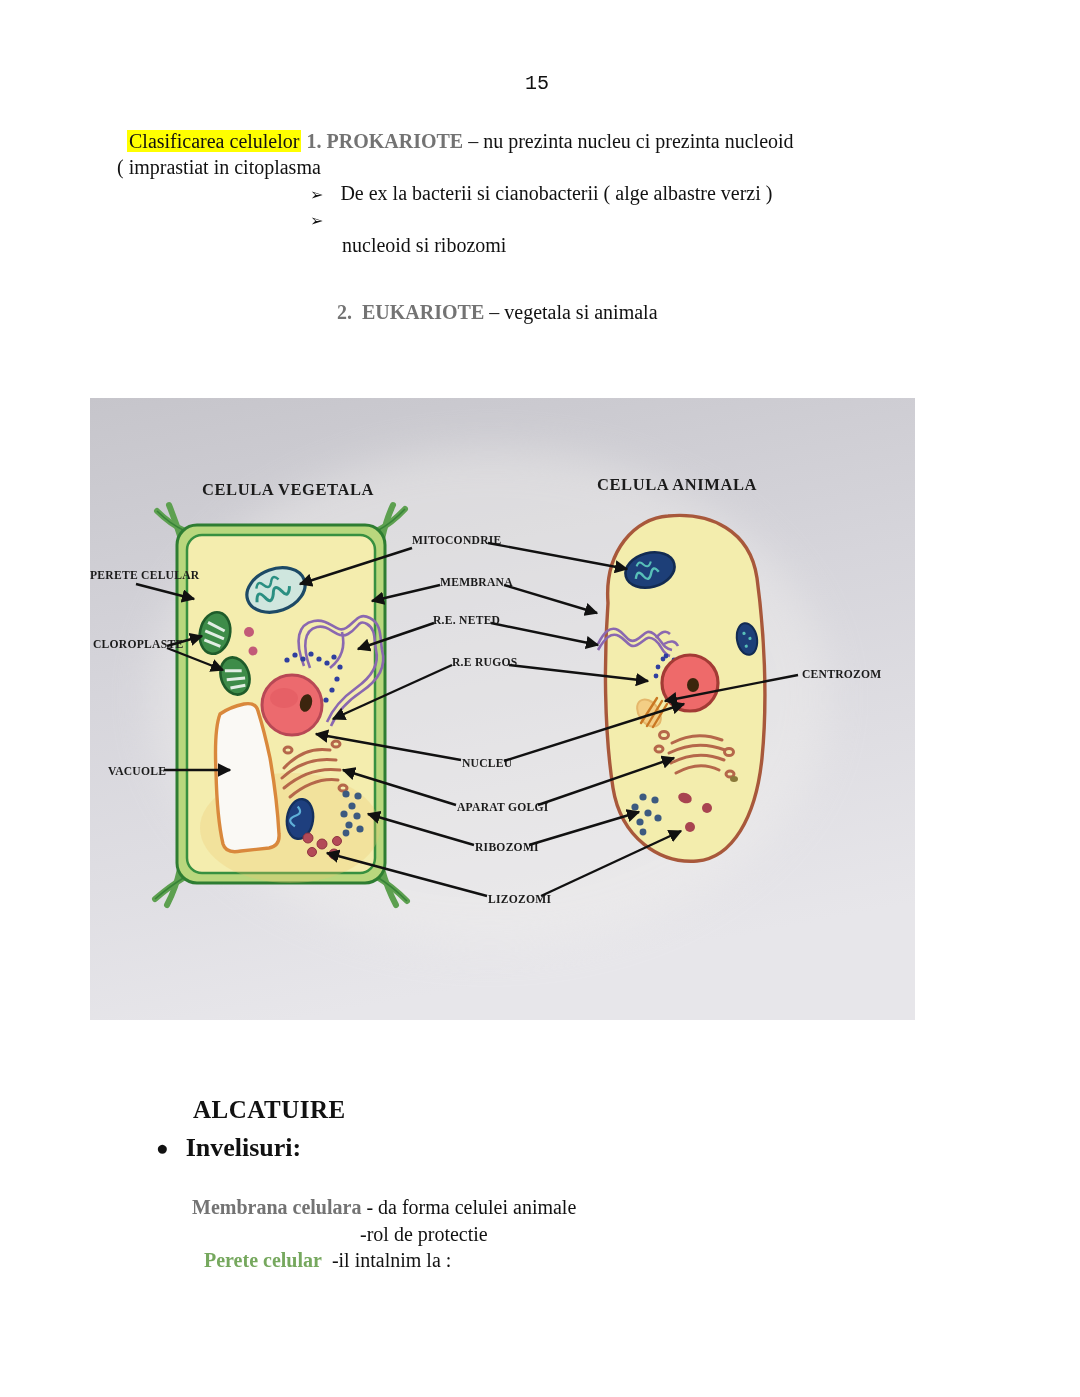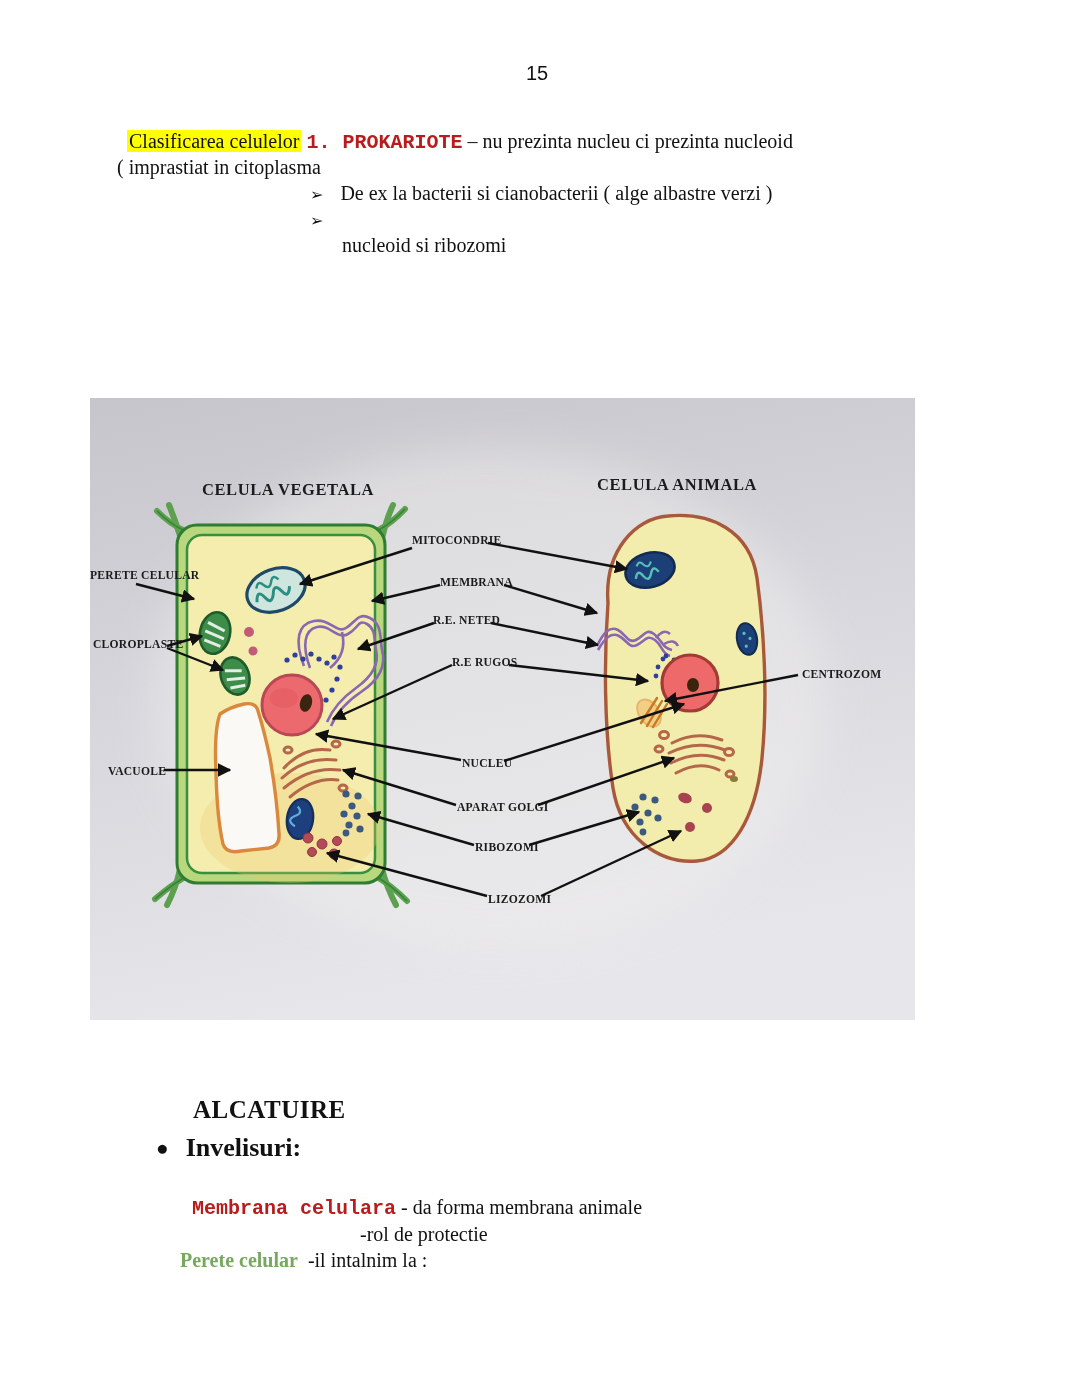--- a/index.html
+++ b/index.html
@@ -4,54 +4,55 @@
 <style>
   html,body{margin:0;padding:0;background:#ffffff;}
   .page{
     position:relative; width:1080px; height:1397px; background:#ffffff;
     font-family:"Liberation Serif", serif; color:#111; overflow:hidden;
   }
   .abs{position:absolute; white-space:pre;}
   .pagenum{font-family:"Liberation Sans", sans-serif; font-size:20px; text-align:center; width:200px;}
   .body-line{font-size:20px; line-height:26px;}
   .hl{background:#ffff00; padding:0 2px;}
-  .red-b{color:#b91c1c; font-weight:bold;font-family:Liberation Mono, monospace;}
+  .red-b{color:#737373; font-weight:bold;}
   .green-b{color:#76a85e; font-weight:bold;}
   .bullet-row{display:flex; align-items:flex-start;}
   .bullet-glyph{font-size:16px; margin-right:17px; margin-top:2px;}
   .heading{font-size:25px; font-weight:bold; letter-spacing:.5px;}
   .inv-row{display:flex; align-items:center;}
   .inv-dot{font-size:21px; margin-right:17px;}
   .inv-text{font-size:26px; font-weight:bold;}
   .photo{position:absolute; left:90px; top:398px; width:761px; height:622px;}
   svg text{font-family:"Liberation Serif", serif; font-weight:bold; fill:#1b1b1b;}
   .dlabel{font-size:11.6px; letter-spacing:.25px;}
   .dtitle{font-size:16.5px; letter-spacing:.6px;}
   .arrow{stroke:#111; stroke-width:2.4; fill:none;}
 </style>
 </head>
 <body>
 
 <div class="page">
 
-  <div class="abs pagenum" style="left:437px; top:62px;">15</div>
+  <div class="abs pagenum" style="left:437px; top:72px;font-family:Liberation Mono, monospace;">15</div>
 
   <div class="abs body-line" style="left:127px; top:128px;"><span class="hl">Clasificarea celulelor</span><span> </span><span class="red-b">1. PROKARIOTE</span><span> – nu prezinta nucleu ci prezinta nucleoid</span></div>
 
   <div class="abs body-line" style="left:117px; top:154px;">( imprastiat in citoplasma</div>
 
   <div class="abs body-line bullet-row" style="left:310px; top:180px;">
     <span class="bullet-glyph">➢</span>
     <span>De ex la bacterii si cianobacterii ( alge albastre verzi )</span>
   </div>
   <div class="abs body-line bullet-row" style="left:310px; top:206px;">
     <span class="bullet-glyph">➢</span>
   </div>
   <div class="abs body-line" style="left:342px; top:232px;">nucleoid si ribozomi</div>
 
+  <div class="abs body-line" style="left:337px; top:299px;"><span class="red-b">2.  EUKARIOTE</span><span> – vegetala si animala</span></div>
 
   <div class="photo">
   <svg width="825" height="622" viewBox="0 0 825 622" xmlns="http://www.w3.org/2000/svg">
     <defs>
       <linearGradient id="bgGrad" x1="0" y1="0" x2="0.25" y2="1">
         <stop offset="0" stop-color="#c6c5cb"></stop>
         <stop offset="0.45" stop-color="#d6d5db"></stop>
         <stop offset="1" stop-color="#e7e6ea"></stop>
       </linearGradient>
       <filter id="soft" x="-40%" y="-40%" width="180%" height="180%">
@@ -285,19 +286,19 @@
   </svg>
   </div>
 
   <div class="abs heading" style="left:193px; top:1096px;">ALCATUIRE</div>
 
   <div class="abs inv-row" style="left:156px; top:1133px;">
     <span class="inv-dot">●</span>
     <span class="inv-text">Invelisuri:</span>
   </div>
 
-  <div class="abs body-line" style="left:192px; top:1194px;"><span class="red-b">Membrana celulara</span><span> - da forma membrana animale</span></div>
+  <div class="abs body-line" style="left:192px; top:1194px;"><span class="red-b">Membrana celulara</span><span> - da forma celulei animale</span></div>
 
   <div class="abs body-line" style="left:360px; top:1221px;">-rol de protectie</div>
 
-  <div class="abs body-line" style="left:180px; top:1247px;"><span class="green-b">Perete celular</span><span>  -il intalnim la :</span></div>
+  <div class="abs body-line" style="left:204px; top:1247px;"><span class="green-b">Perete celular</span><span>  -il intalnim la :</span></div>
 
 </div>
 
 </body></html>

